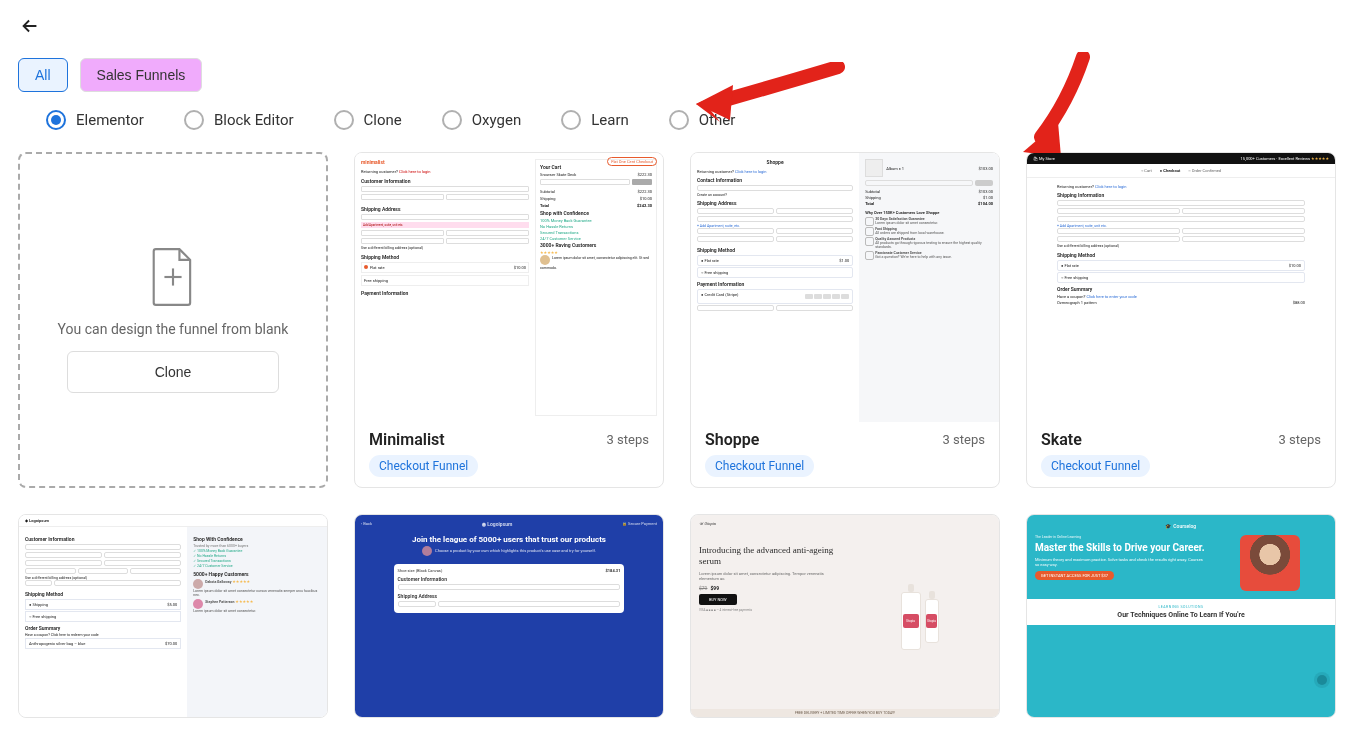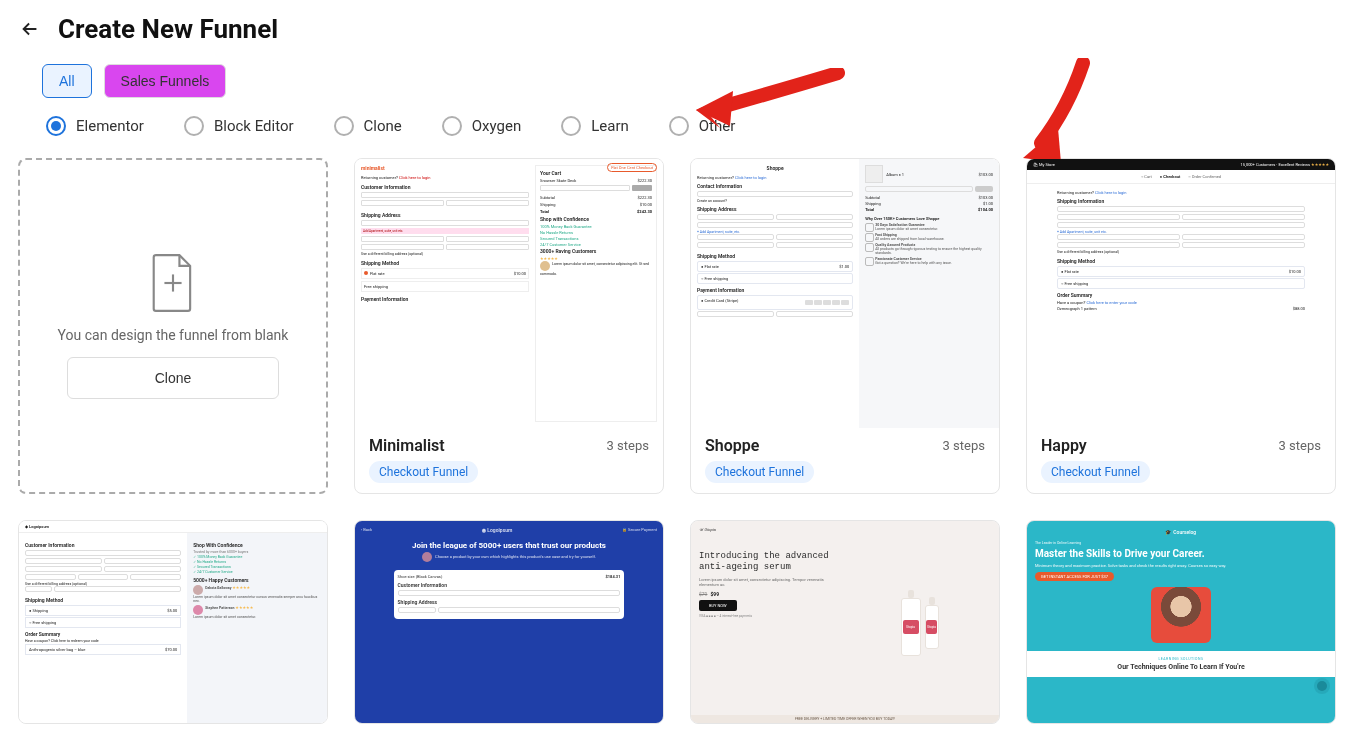--- a/index.html
+++ b/index.html
@@ -23,27 +23,26 @@
   .back-arrow svg { width: 22px; height: 22px; stroke: #222; stroke-width: 2; fill: none; }
   .page-title {
     font-size: 26px;
     font-weight: 700;
     color: #111;
   }
   .category-tabs {
     display: flex;
     gap: 12px;
     margin-bottom: 18px;
-    margin-left: 24px;
   }
   .category-tab {
     padding: 8px 16px;
     border: 1px solid #ddd;
     border-radius: 6px;
-    background: #d946ef;
+    background: #f0abfc;
     font-size: 14px;
     color: #333;
     cursor: pointer;
   }
   .category-tab.active {
     background: #eaf3ff;
     border-color: #1e73dc;
     color: #1e73dc;
     font-weight: 500;
   }
@@ -230,34 +229,34 @@
   .p-logo2 .avatar{ width:10px;height:10px;border-radius:50%;background:#c89; display:inline-block; vertical-align:middle; margin-right:3px;}
   .p-logo2 .card{ background:#fff; color:#333; width:78%; margin:8px auto 0; border-radius:4px; padding:4px; text-align:left;}
   .p-logo2 .card .row{ display:flex; justify-content:space-between; font-size:4px;}
   .p-logo2 .card h6{ font-size:5px; font-weight:600; margin:3px 0 2px;}
   .p-logo2 .card .field{ height:6px; border:1px solid #ddd; border-radius:2px; margin-bottom:2px;}
 
   .p-utopia { background:#f4f0ee; padding:8px; display:flex; gap:6px;}
   .p-utopia .brand{ position:absolute; top:6px; left:8px; font-size:4px; color:#333; font-style:italic;}
   .p-utopia .left{ flex:1; padding-top:22px;}
   .p-utopia .right{ flex:1; display:flex; align-items:center; justify-content:center; gap:4px; padding-top:10px;}
-  .p-utopia h3{ font-size:9px; font-weight:400; color:#2b2b2b; font-family:Liberation Mono, monospace; line-height:1.2;}
+  .p-utopia h3{ font-size:9px; font-weight:400; color:#2b2b2b; font-family:Liberation Serif, serif; line-height:1.2;}
   .p-utopia p{ font-size:4px; color:#6b6b6b; margin:4px 0;}
   .p-utopia .price{ font-size:5px;} .p-utopia .price .old{ text-decoration:line-through; opacity:.5; margin-right:3px;}
   .p-utopia .buy{ background:#111; color:#fff; font-size:4px; padding:3px 10px; display:inline-block; border-radius:2px; margin-top:3px;}
   .p-utopia .cards{ font-size:3px; color:#888; margin-top:3px;}
   .p-utopia .bottle{ width:20px; height:58px; background:#fff; border-radius:3px 3px 3px 3px; position:relative; box-shadow:inset 0 0 0 1px #e8e2dc;}
   .p-utopia .bottle::before{ content:""; position:absolute; top:-8px; left:50%; transform:translateX(-50%); width:6px; height:8px; background:#e8e2dc; border-radius:2px;}
   .p-utopia .bottle .label{ position:absolute; top:50%; left:10%; right:10%; transform:translateY(-50%); height:14px; background:#d64d64; border-radius:2px; font-size:3px; color:#fff; display:flex; align-items:center; justify-content:center;}
   .p-utopia .bottle.small{ width:14px; height:44px;}
   .p-utopia .banner{ position:absolute; bottom:0; left:0; right:0; background:#eee7e1; font-size:3.5px; text-align:center; padding:2px; color:#6b5a4a;}
 
   .p-course { background:#2bb7c8; color:#fff; padding:8px;}
   .p-course .brand{ font-size:5px; text-align:center; font-weight:500;}
-  .p-course .hero{ display:flex; gap:6px; margin-top:6px;flex-direction:column;}
+  .p-course .hero{ display:flex; gap:6px; margin-top:6px;}
   .p-course .hero-left{ flex:1.2;}
   .p-course .hero-left .tag{ font-size:3.5px; opacity:.9;}
   .p-course .hero-left h3{ font-size:10px; font-weight:700; line-height:1.2; margin:3px 0;}
   .p-course .hero-left p{ font-size:4px; opacity:.95;}
   .p-course .cta{ background:#e85a2c; font-size:4px; padding:2px 6px; border-radius:8px; display:inline-block; margin-top:4px;}
   .p-course .hero-right{ flex:0.8; display:flex; align-items:center; justify-content:center;}
   .p-course .photo{ width:60px; height:56px; background: radial-gradient(circle at 50% 35%, #e8c6a8 0 22%, #7a4a3a 23% 42%, #e74c3c 43% 100%); border-radius:6px;}
   .p-course .white{ background:#fff; color:#333; margin:8px -8px -8px; padding:6px; text-align:center;}
   .p-course .white .tag{ color:#2bb7c8; font-size:3.5px; letter-spacing:.5px;}
   .p-course .white h4{ font-size:7px; font-weight:700; margin-top:2px;}
@@ -265,21 +264,20 @@
 </style>
 </head>
 <body>
 
 <div class="header">
   <div class="back-arrow">
     <svg viewBox="0 0 24 24">
         <path d="M19 12H5M11 18l-6-6 6-6"></path>
       </svg>
   </div>
-  <h1 class="page-title">Create New Funnel</h1>
 </div>
 
 <div class="category-tabs">
   <button class="category-tab active">All</button>
   <button class="category-tab">Sales Funnels</button>
 </div>
 
 <div class="builder-radios">
   <label class="builder-radio selected">
     <span class="radio-circle">
@@ -554,21 +552,21 @@
           <div style="font-size:4px;"><span>Have a coupon?</span> <span class="link">Click here to enter your code</span></div>
           <div class="sum-row">
               <span>Ozmeograph 1 pattern</span>
               <span>$88.00</span>
             </div>
         </div>
       </div>
     </div>
     <div class="template-footer">
       <div class="template-title-row">
-        <span class="template-title">Happy</span>
+        <span class="template-title">Skate</span>
         <span class="template-steps">3 steps</span>
       </div>
       <span class="template-badge">Checkout Funnel</span>
     </div>
   </div>
 
   <div class="row2-preview">
     <div class="mini p-logo1">
       <div class="top">◆ <span>Logoipsum</span></div>
       <div class="left">

